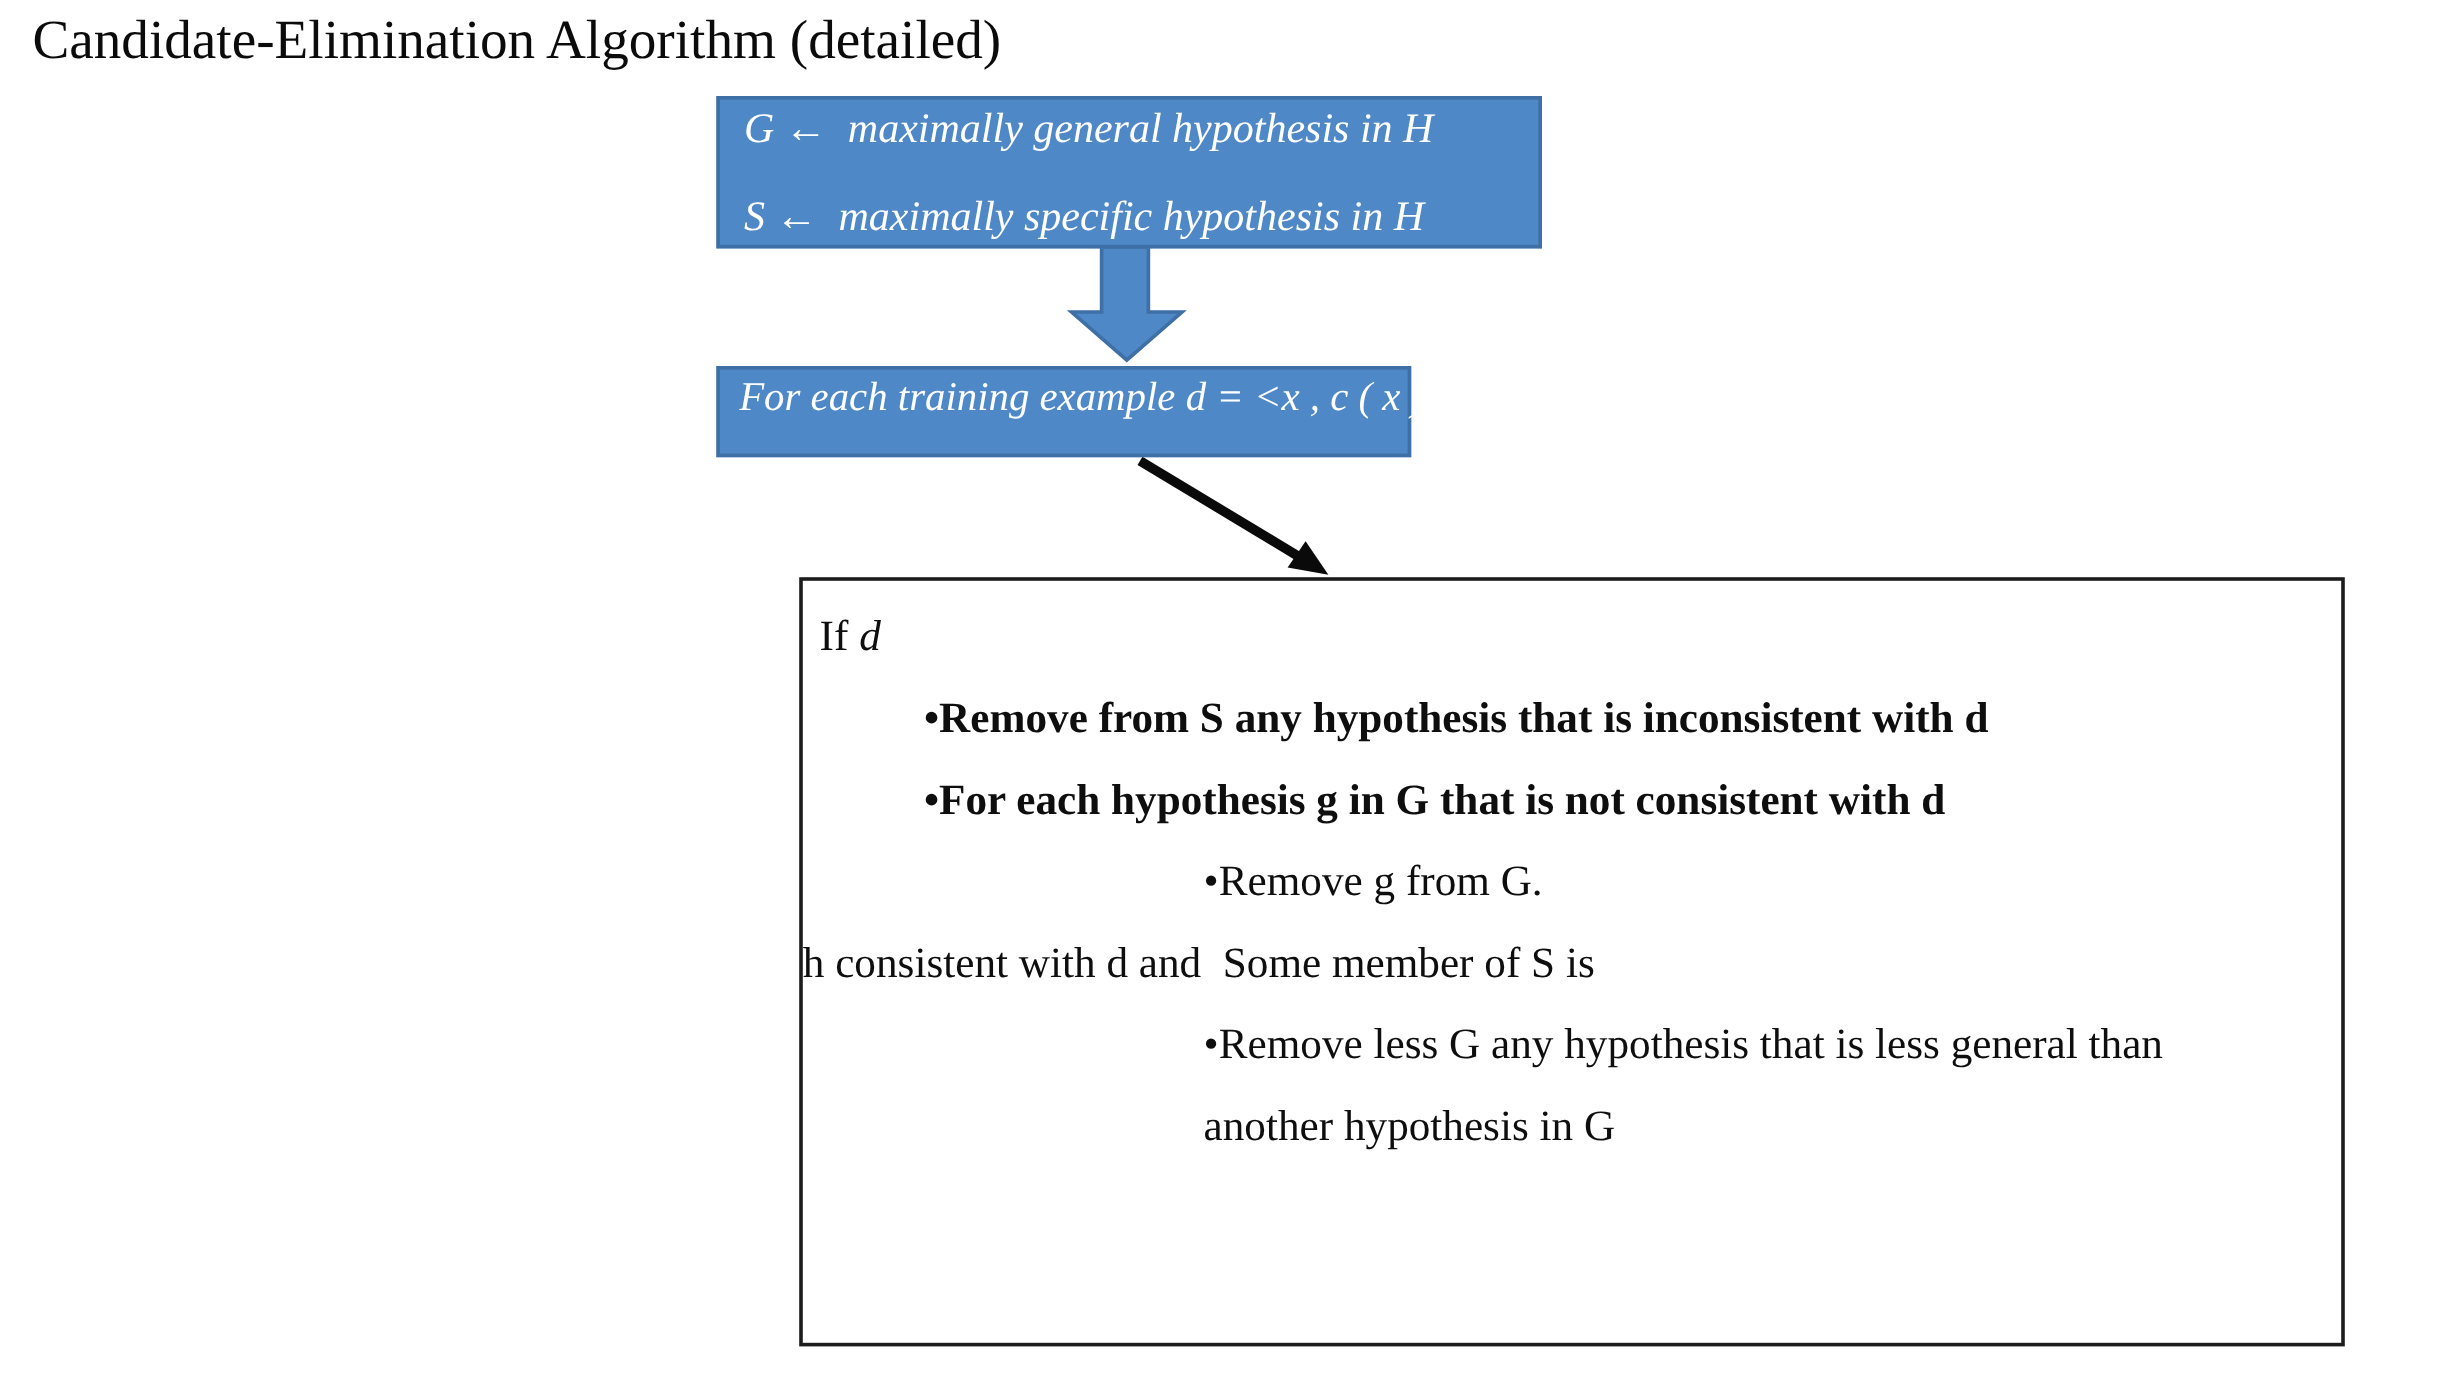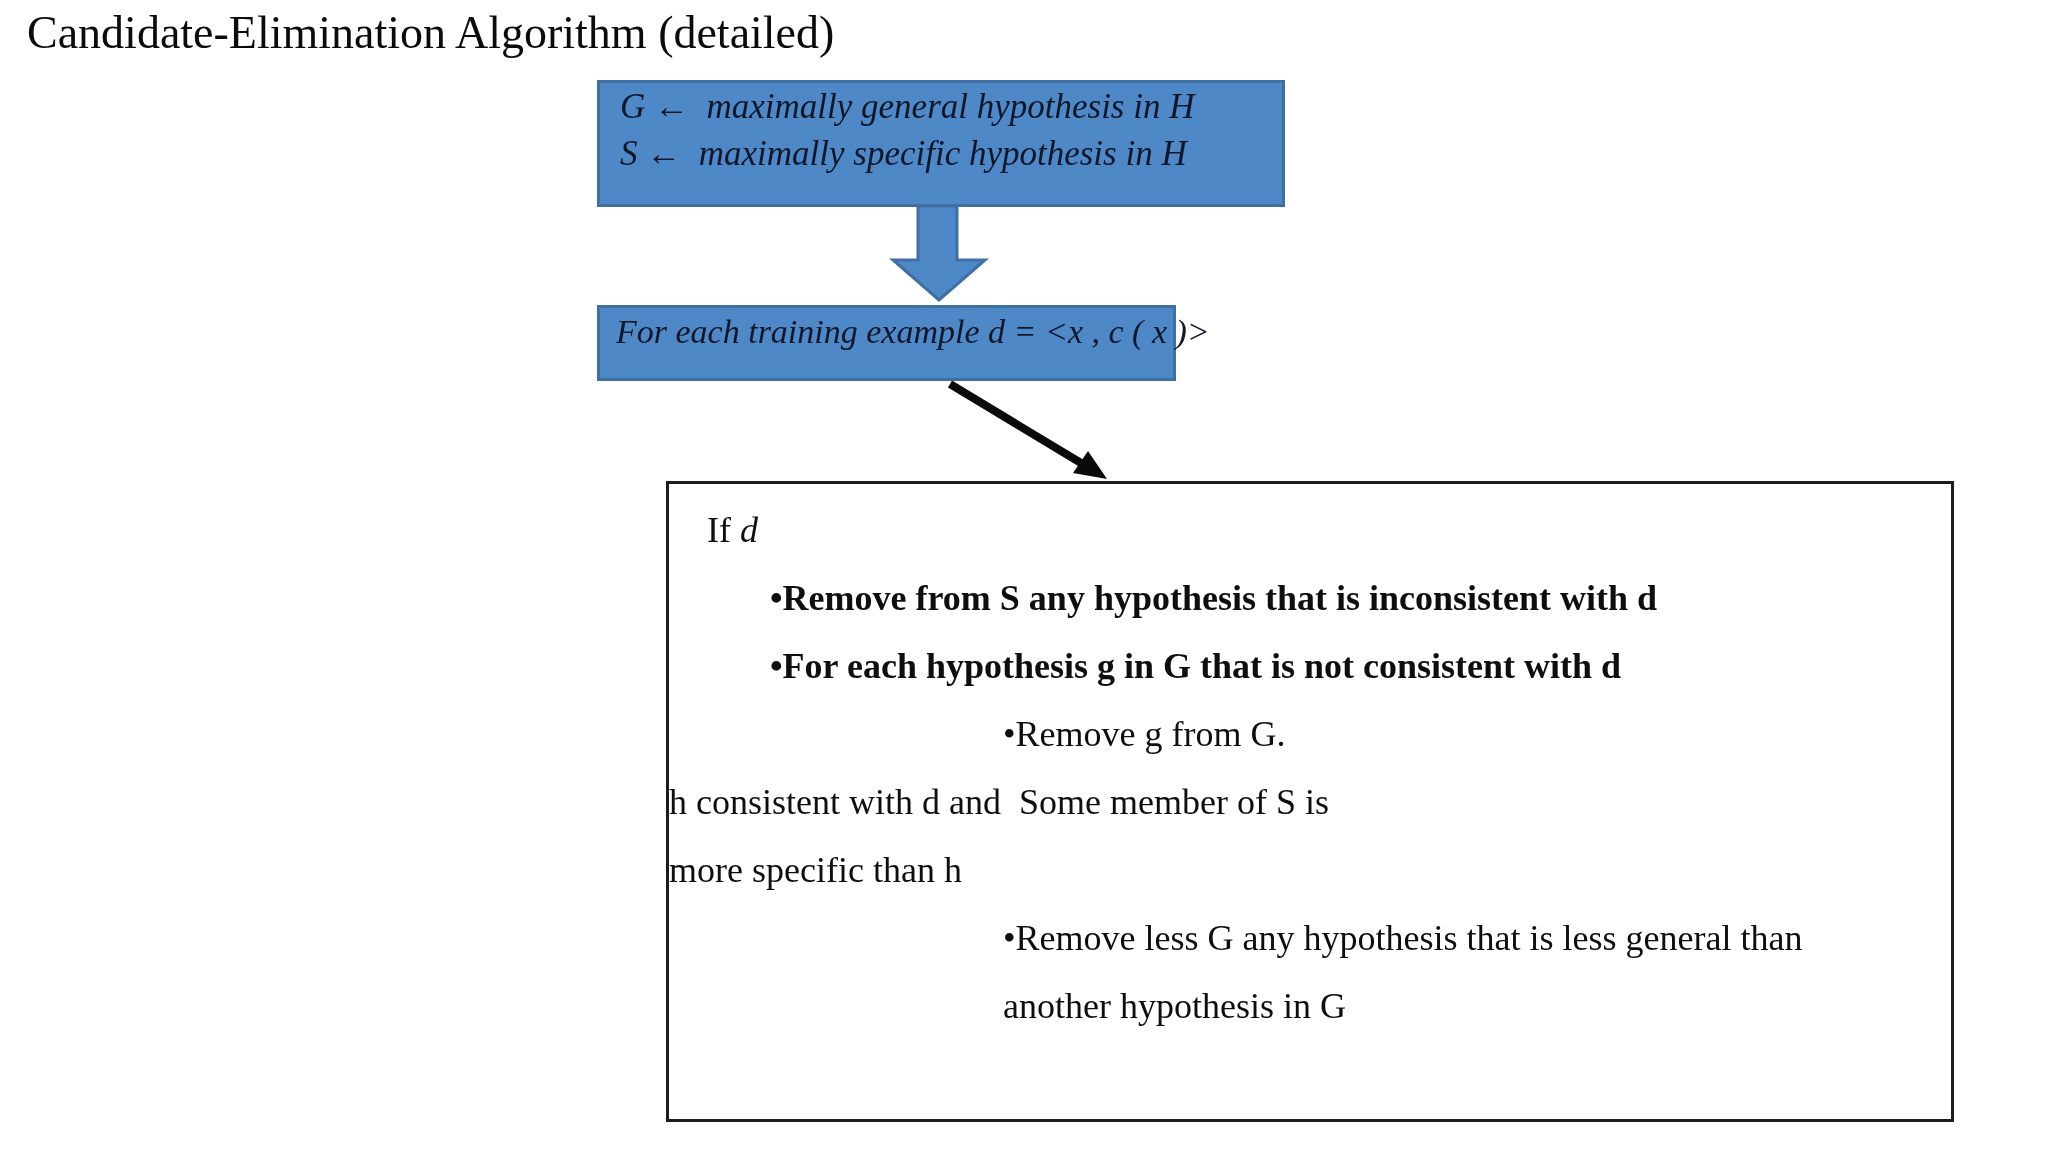--- a/index.html
+++ b/index.html
@@ -24,26 +24,26 @@
     position: absolute; left: 0; top: 0;
     width: 2048px; height: 1152px;
     z-index: 1;
   }
 
   .bluebox {
     position: absolute;
     background: #4f88c7;
     border: 3px solid #3e6fa5;
     box-sizing: border-box;
-    color: #0f172a;
+    color: #ffffff;
     font-style: italic;
     font-size: 35px;
     display: flex;
     flex-direction: column;
-    justify-content: flex-start;
+    justify-content: space-between;
     z-index: 2;
   }
   .bluebox .bline { white-space: pre; line-height: 47px; }
 
   #init-box  { left: 597px; top: 80px;  width: 688px; height: 127px; padding-left: 20px; }
   #loop-box  { left: 597px; top: 305px; width: 579px; height: 76px;  padding-left: 16px; font-size: 34px; }
 
   .neg-box {
     position: absolute;
     left: 666px; top: 481px;
@@ -55,21 +55,21 @@
     font-size: 36px;
     padding-top: 12px;
     z-index: 2;
   }
   .line {
     height: 68px;
     display: flex;
     align-items: center;
     white-space: pre;
   }
-  .ind0 { padding-left: 38px; }
+  .ind0 { padding-left: 14px; }
   .ind1 { padding-left: 101px; font-weight: bold; }
   .ind2 { padding-left: 334px; }
   .ind3 { }
   .em-it { font-style: italic; }
 </style>
 </head>
 <body>
 
 <div class="slide">
 
@@ -93,18 +93,17 @@
   </div>
 
   <div class="neg-box">
     <div class="line ind0">
       <span>If </span><span class="em-it">d</span>
     </div>
     <div class="line ind1">•Remove from S any hypothesis that is inconsistent with d</div>
     <div class="line ind1">•For each hypothesis g in G that is not consistent with d</div>
     <div class="line ind2">•Remove g from G.</div>
     <div class="line ind3">h consistent with d and  Some member of S is</div>
-    <div class="line ind3">more specific than h</div>
     <div class="line ind2">•Remove less G any hypothesis that is less general than</div>
     <div class="line ind2">another hypothesis in G</div>
   </div>
 
 </div>
 
 </body></html>

